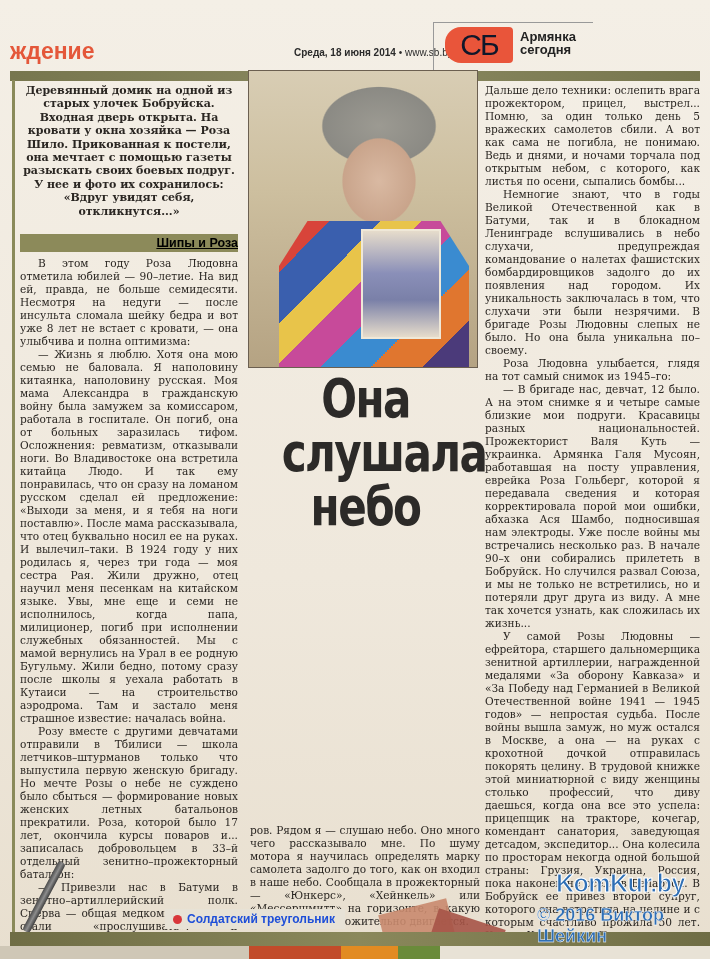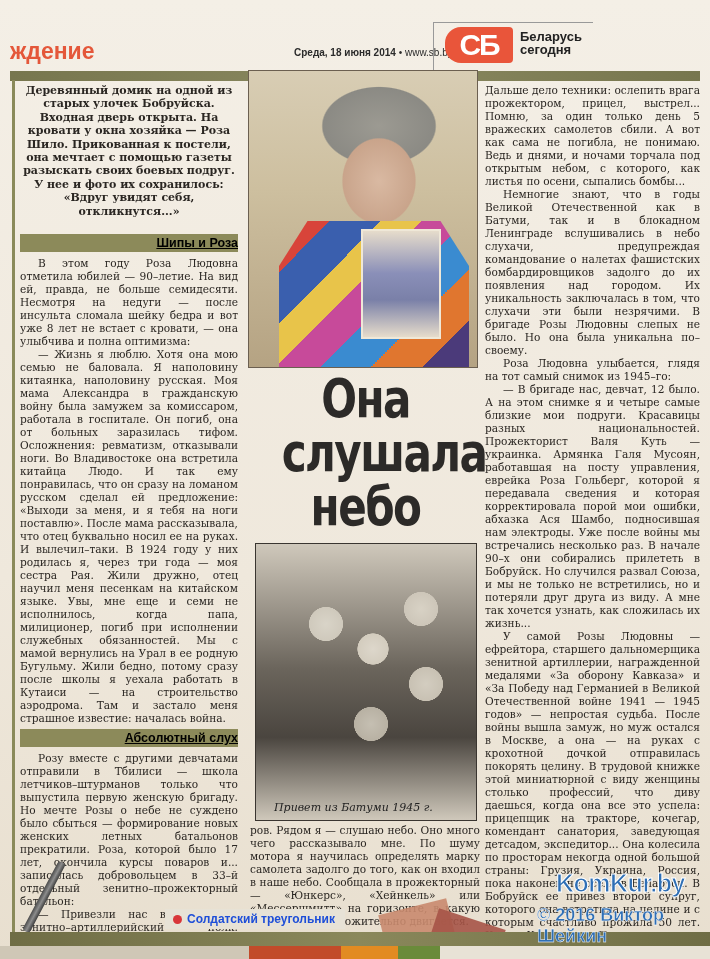--- a/index.html
+++ b/index.html
@@ -28,21 +28,21 @@
     .dateline b { font-weight: bold; margin-left: 11px; }
     .logo-rule {
       position: absolute; left: 433px; top: 22px; width: 160px; height: 1px; background: #999;
     }
     .logo-vrule {
       position: absolute; left: 433px; top: 22px; width: 1px; height: 48px; background: #999;
     }
     .logo-mark {
       position: absolute; left: 445px; top: 27px; width: 68px; height: 36px;
       background: #e9553a; border-radius: 16px 4px 4px 16px;
-      color: #ffffff; font-family: "Liberation Sans", sans-serif; font-weight: bold;
+      color: #0f172a; font-family: "Liberation Sans", sans-serif; font-weight: normal;
       font-size: 30px; line-height: 36px; text-align: center; letter-spacing: -2px;
     }
     .logo-text {
       position: absolute; left: 520px; top: 30px;
       font-family: "Liberation Sans", sans-serif; font-weight: bold;
       font-size: 13px; line-height: 13px; color: #222;
     }
     .top-bar {
       position: absolute; left: 10px; top: 71px; width: 690px; height: 10px;
       background: linear-gradient(90deg, #77764e, #8a8960 50%, #77764e);
@@ -161,53 +161,49 @@
     <div class="rubric">ждение</div>
     <div class="dateline">
       <b>Среда,  18 июня 2014</b>
       <span>•</span>
       <span>www.sb.by</span>
     </div>
     <div class="logo-rule"></div>
     <div class="logo-vrule"></div>
     <div class="logo-mark">СБ</div>
     <div class="logo-text">
-      <div>Беларусь</div>
+      <div>Армянка</div>
       <div>сегодня</div>
     </div>
   </div>
 
   <div class="top-bar"></div>
   <div class="left-vrule"></div>
 
   <div class="col col-left">
     <div class="lead">Деревянный домик на одной из старых улочек Бобруйска. Входная дверь открыта. На кровати у окна хозяйка — Роза Шило. Прикованная к постели, она мечтает с помощью газеты разыскать своих боевых подруг. У нее и фото их сохранилось: «Вдруг увидят себя, откликнутся...»</div>
     <div class="section-head">Шипы и Роза</div>
     <p>В этом году Роза Людовна отметила юбилей — 90–летие. На вид ей, правда, не больше семидесяти. Несмотря на недуги — после инсульта сломала шейку бедра и вот уже 8 лет не встает с кровати, — она улыбчива и полна оптимизма:</p>
     <p>— Жизнь я люблю. Хотя она мою семью не баловала. Я наполовину китаянка, наполовину русская. Моя мама Александра в гражданскую войну была замужем за комиссаром, работала в госпитале. Он погиб, она от больных заразилась тифом. Осложнения: ревматизм, отказывали ноги. Во Владивостоке она встретила китайца Людо. И так ему понравилась, что он сразу на ломаном русском сделал ей предложение: «Выходи за меня, и я тебя на ноги поставлю». После мама рассказывала, что отец буквально носил ее на руках. И вылечил–таки. В 1924 году у них родилась я, через три года — моя сестра Рая. Жили дружно, отец научил меня песенкам на китайском языке. Увы, мне еще и семи не исполнилось, когда папа, милиционер, погиб при исполнении служебных обязанностей. Мы с мамой вернулись на Урал в ее родную Бугульму. Жили бедно, потому сразу после школы я уехала работать в Кутаиси — на строительство аэродрома. Там и застало меня страшное известие: началась война.</p>
-    <div class="section-head">Абсолютный слух</div>
     <p>Розу вместе с другими девчатами отправили в Тбилиси — школа летчиков–штурманов только что выпустила первую женскую бригаду. Но мечте Розы о небе не суждено было сбыться — формирование новых женских летных батальонов прекратили. Роза, которой было 17 лет, окончила курсы поваров и... записалась добровольцем в 33–й отдельный зенитно–прожекторный батальон:</p>
     <p>— Привезли нас в Батуми в зенитно–артиллерийский полк. Сперва — общая медкомиссия, после стали «прослушивать». В музыкальной школе наставник нажимает разные клавиши на инструменте и просит повторить, чтобы уловить, насколько идеальный у тебя слух. А тут человек в форме выстукивает какую–то мелодию, на чем придется: стене, полу, собственной ноге.</p>
 
   </div>
 
   <div class="photo-portrait">
     <div class="dress"></div>
     <div class="held-photo"></div>
   </div>
 
   <div class="headline">
     <div>Она</div>
     <div>слушала</div>
     <div>небо</div>
   </div>
 
-  <div class="photo-group">
-    <div class="photo-caption-script">Привет из Батуми 1945 г.</div>
-  </div>
 
   <div class="col col-mid-bottom">
     <p class="noindent">ров. Рядом я — слушаю небо. Оно много чего рассказывало мне. По шуму мотора я научилась определять марку самолета задолго до того, как он входил в наше небо. Сообщала в прожекторный — «Юнкерс», «Хейнкель» или «Мессершмитт» на горизонте, в какую сторону предположительно двигается.</p>
   </div>
 
   <div class="col col-right">
     <p class="noindent">Дальше дело техники: ослепить врага прожектором, прицел, выстрел... Помню, за один только день 5 вражеских самолетов сбили. А вот как сама не погибла, не понимаю. Ведь и днями, и ночами торчала под открытым небом, с которого, как листья по осени, сыпались бомбы...</p>
     <p>Немногие знают, что в годы Великой Отечественной как в Батуми, так и в блокадном Ленинграде вслушивались в небо слухачи, предупреждая командование о налетах фашистских бомбардировщиков задолго до их появления над городом. Их уникальность заключалась в том, что слухачи эти были незрячими. В бригаде Розы Людовны слепых не было. Но она была уникальна по–своему.</p>
     <p>Роза Людовна улыбается, глядя на тот самый снимок из 1945–го:</p>
     <p>— В бригаде нас, девчат, 12 было. А на этом снимке я и четыре самые близкие мои подруги. Красавицы разных национальностей. Прожекторист Валя Куть — украинка. Армянка Галя Мусоян, работавшая на посту управления, еврейка Роза Гольберг, которой я передавала сведения и которая корректировала порой мои ошибки, абхазка Ася Шамбо, подносившая нам электроды. Уже после войны мы встречались несколько раз. В начале 90–х они собирались прилететь в Бобруйск. Но случился развал Союза, и мы не только не встретились, но и потеряли друг друга из виду. А мне так хочется узнать, как сложилась их жизнь...</p>

